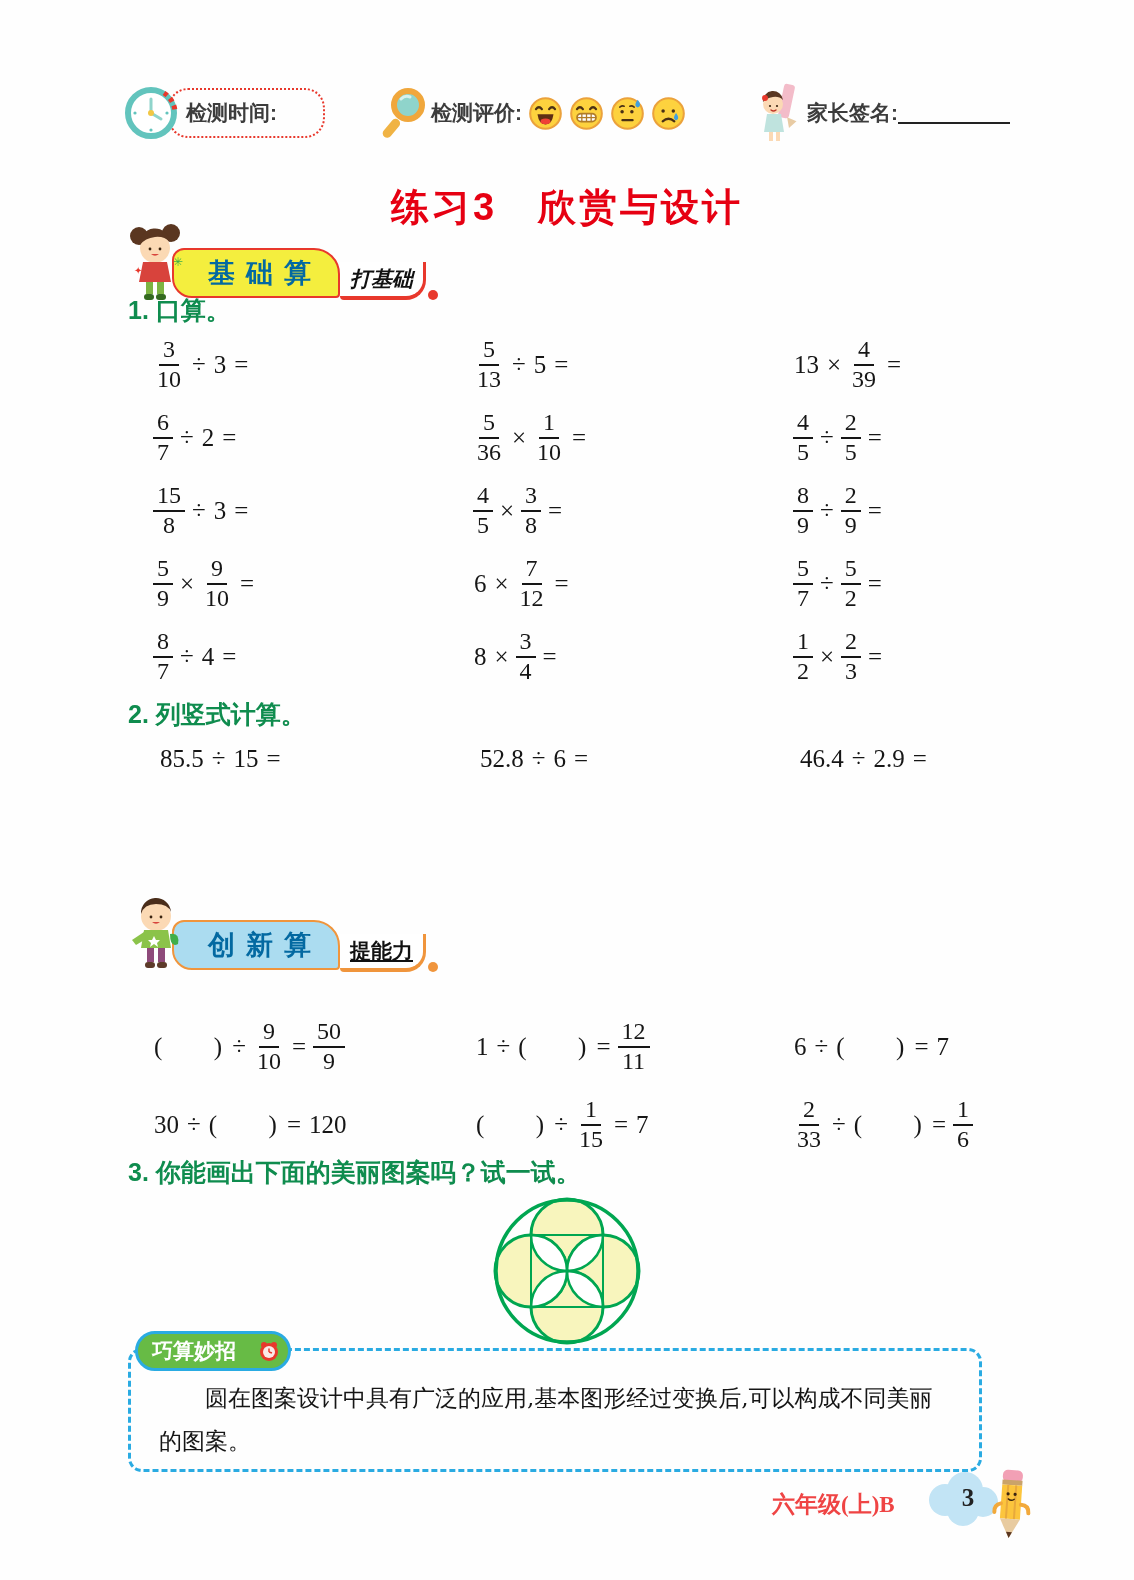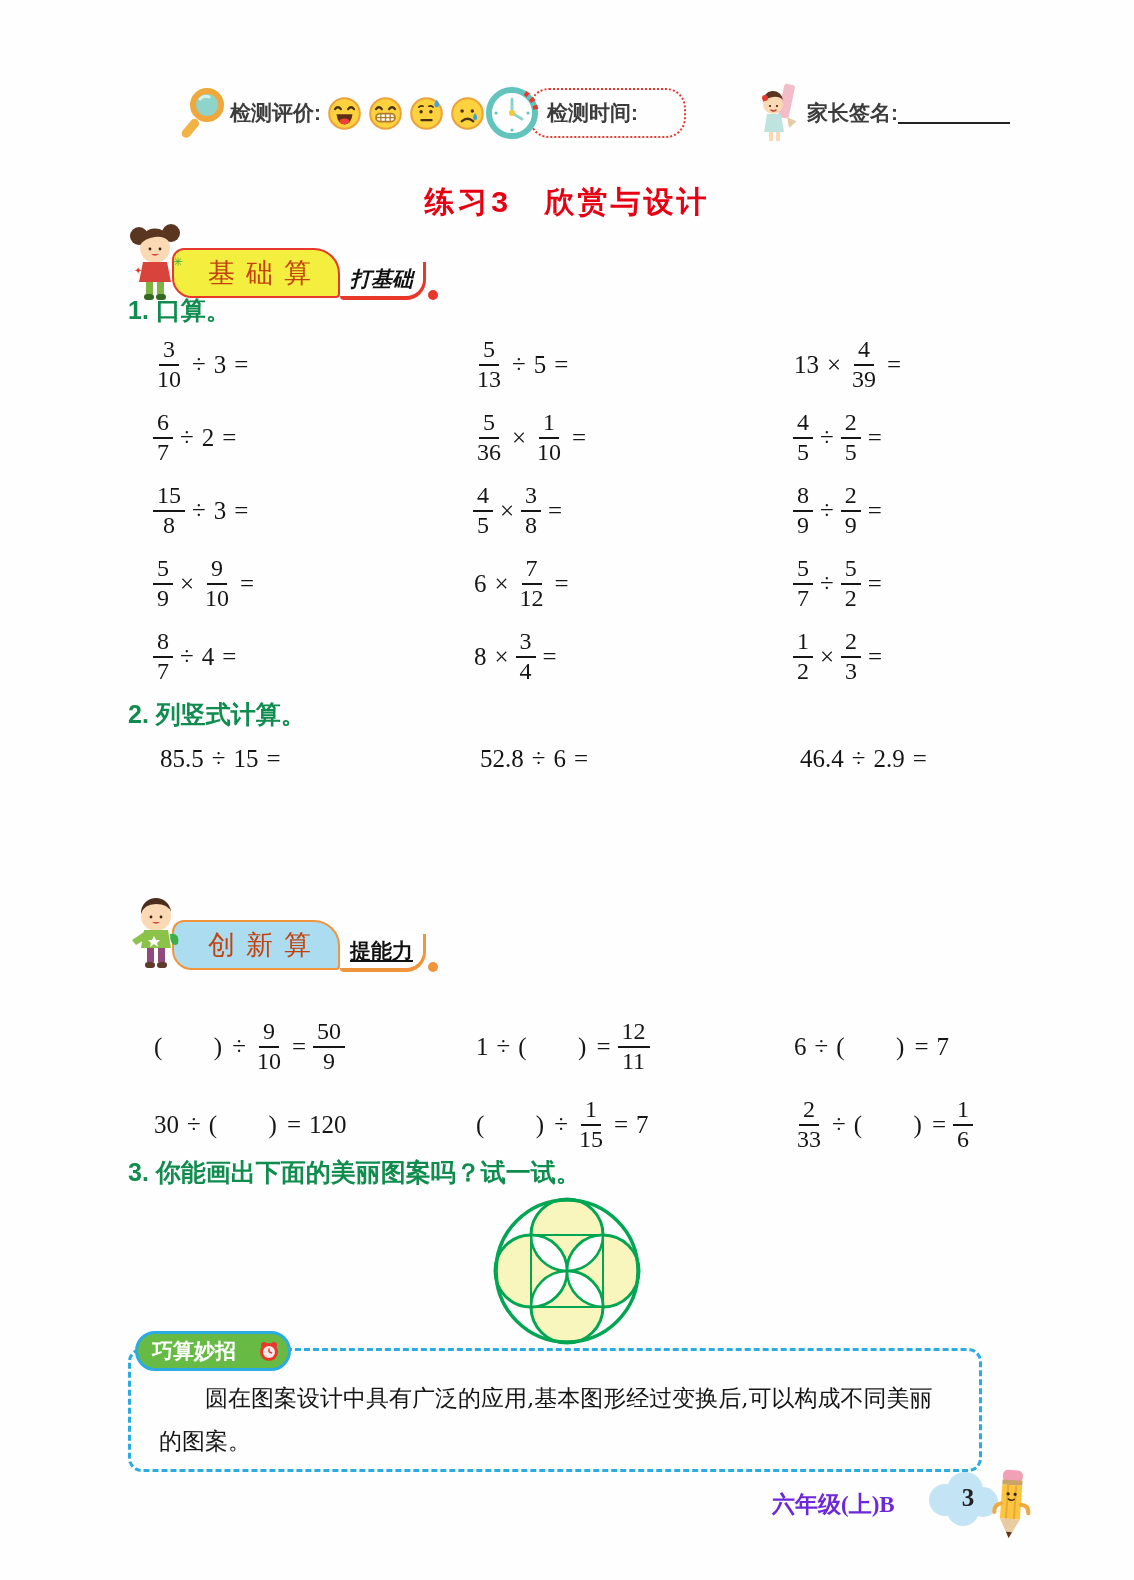--- a/index.html
+++ b/index.html
@@ -11,28 +11,28 @@
           display:flex;align-items:center;}
   .hdr-label{font-size:21px;font-weight:bold;color:#3c3c3c;white-space:nowrap;}
   .time-box{margin-left:-14px;border:2.5px dotted #e8382c;border-radius:20px;
             padding:9px 46px 9px 16px;display:flex;align-items:center;}
   .hdr-group{display:flex;align-items:center;}
   .emoji-row{display:flex;align-items:center;gap:6px;margin-left:6px;}
   .sign-line{display:inline-block;width:112px;height:20px;border-bottom:2.5px solid #222;}
 
   
   #page-title{position:absolute;top:182px;left:0;width:100%;text-align:center;
-              font-family:Liberation Mono, monospace;font-weight:bold;font-size:30px;
+              font-family:Liberation Sans, sans-serif;font-weight:bold;font-size:38px;
               color:#e60012;letter-spacing:3px;}
 
   
   .banner{position:absolute;display:flex;align-items:flex-end;height:78px;}
   .banner .kid{margin-right:-16px;position:relative;z-index:2;}
   .banner-pill{height:46px;display:flex;align-items:center;padding:0 16px 0 34px;
-               font-weight:normal;font-size:27px;letter-spacing:11px;color:#c2410c;
+               font-weight:bold;font-size:27px;letter-spacing:11px;color:#0369a1;
                border-radius:12px 26px 4px 20px;margin-bottom:4px;}
   .pill-yellow{background:#f4ee3e;border:2px solid #e8382c;}
   .pill-blue{background:#abdcf0;border:2px solid #f0953c;}
   .banner-tag{height:34px;display:flex;align-items:center;background:#fff;
               font-weight:bold;font-size:21px;color:#111;padding:0 10px;
               border-bottom:4px solid;border-right:3px solid;border-radius:0 0 20px 4px;
               margin-bottom:2px;}
   .tag-red{border-color:#e8382c;font-style:italic;}
   .tag-orange{border-color:#f0953c;text-decoration:underline;}
   .banner-dot{width:10px;height:10px;border-radius:50%;margin:0 0 2px 2px;}
@@ -62,31 +62,47 @@
   #tipbox{position:absolute;left:128px;top:1348px;width:848px;height:118px;
           border:3px dashed #2aabe2;border-radius:14px;}
   #tip-badge{position:absolute;top:-20px;left:4px;display:flex;align-items:center;gap:20px;
              background:#67bb45;border:3px solid #2aabe2;border-radius:20px;
              padding:3px 8px 3px 14px;color:#fff;font-weight:bold;font-size:21px;}
   #tip-text{margin:0;padding:26px 24px 0 28px;font-family:"DejaVu Serif",serif;
             font-size:23px;line-height:1.85;text-indent:2em;color:#151515;}
 
   
   #footer-grade{position:absolute;left:772px;top:1489px;font-family:"Liberation Serif",serif;
-                font-weight:bold;font-size:23px;color:#6d28d9;}
+                font-weight:bold;font-size:23px;color:#ef4444;}
   #footer-page{position:absolute;left:915px;top:1458px;width:140px;height:92px;}
   #page-num{position:absolute;left:38px;top:26px;width:30px;text-align:center;
             font-family:"Liberation Serif",serif;font-weight:bold;font-size:25px;color:#222;}
 </style>
 </head>
 <body>
 
 <div class="page">
 
   <div id="header">
+    <div class="hdr-group">
+      <svg width="58" height="58" viewBox="0 0 58 58" style="position:relative;z-index:2">
+        <circle cx="27" cy="29" r="23" fill="#fff" stroke="#62c4bd" stroke-width="6"></circle>
+        <path d="M40 9 A24 24 0 0 1 51 27" fill="none" stroke="#e8382c" stroke-width="5" stroke-dasharray="4 4"></path>
+        <line x1="27" y1="29" x2="27" y2="15" stroke="#8fd4cb" stroke-width="3" stroke-linecap="round"></line>
+        <line x1="27" y1="29" x2="37" y2="35" stroke="#8fd4cb" stroke-width="3" stroke-linecap="round"></line>
+        <circle cx="27" cy="29" r="3" fill="#f2c744"></circle>
+        <circle cx="27" cy="46" r="1.6" fill="#62c4bd"></circle>
+          <circle cx="11" cy="29" r="1.6" fill="#62c4bd"></circle>
+        <circle cx="43" cy="29" r="1.6" fill="#62c4bd"></circle>
+      </svg>
+      <div class="time-box">
+        <span class="hdr-label">检测时间:</span>
+      </div>
+    </div>
+
     <div class="hdr-group" style="margin-left:56px">
       <svg width="50" height="52" viewBox="0 0 50 52">
         <rect x="6" y="30" width="9" height="22" rx="4.5" fill="#f0b344" transform="rotate(40 10 41)"></rect>
         <circle cx="27" cy="18" r="14" fill="#8fd4cb" stroke="#f0a73c" stroke-width="6"></circle>
         <path d="M20 12 q4 -4 9 -2" stroke="#d8f1ec" stroke-width="3" fill="none" stroke-linecap="round"></path>
       </svg>
       <span class="hdr-label">检测评价:</span>
       <span class="emoji-row">
         <svg width="35" height="35" viewBox="0 0 24 24">
           <circle cx="12" cy="12" r="10.5" fill="#fdd23e" stroke="#eba23c" stroke-width="1.4"></circle>
@@ -117,36 +133,20 @@
         <svg width="35" height="35" viewBox="0 0 24 24">
           <circle cx="12" cy="12" r="10.5" fill="#fdd23e" stroke="#eba23c" stroke-width="1.4"></circle>
           <circle cx="8.3" cy="10.2" r="1.2" fill="#4a3015"></circle>
           <circle cx="15.3" cy="10.2" r="1.2" fill="#4a3015"></circle>
           <path d="M8 17.4 q4 -3.6 8 0" fill="none" stroke="#4a3015" stroke-width="1.5" stroke-linecap="round"></path>
           <path d="M17.2 11.6 C19.2 14.4 19 16 17.2 16.6 C15.4 16 15.2 14.4 17.2 11.6 Z" fill="#41a0e0"></path>
         </svg>
       </span>
     </div>
 
-    <div class="hdr-group">
-      <svg width="58" height="58" viewBox="0 0 58 58" style="position:relative;z-index:2">
-        <circle cx="27" cy="29" r="23" fill="#fff" stroke="#62c4bd" stroke-width="6"></circle>
-        <path d="M40 9 A24 24 0 0 1 51 27" fill="none" stroke="#e8382c" stroke-width="5" stroke-dasharray="4 4"></path>
-        <line x1="27" y1="29" x2="27" y2="15" stroke="#8fd4cb" stroke-width="3" stroke-linecap="round"></line>
-        <line x1="27" y1="29" x2="37" y2="35" stroke="#8fd4cb" stroke-width="3" stroke-linecap="round"></line>
-        <circle cx="27" cy="29" r="3" fill="#f2c744"></circle>
-        <circle cx="27" cy="46" r="1.6" fill="#62c4bd"></circle>
-          <circle cx="11" cy="29" r="1.6" fill="#62c4bd"></circle>
-        <circle cx="43" cy="29" r="1.6" fill="#62c4bd"></circle>
-      </svg>
-      <div class="time-box">
-        <span class="hdr-label">检测时间:</span>
-      </div>
-    </div>
-
     <div class="hdr-group" style="margin-left:auto">
       <svg width="44" height="62" viewBox="0 0 44 62">
         <rect x="22" y="2" width="11" height="34" rx="3" fill="#f3bcC9" transform="rotate(12 27 19)"></rect>
         <polygon points="27,36 37,38 31,46" fill="#e8cba4" transform="rotate(12 31 41)"></polygon>
         <circle cx="14" cy="22" r="10" fill="#fbd9b4"></circle>
         <path d="M4 20 a10 10 0 0 1 20 -2 q-4 -4 -10 -3 q-7 1 -10 5z" fill="#5a3620"></path>
         <circle cx="6" cy="16" r="3" fill="#e8382c"></circle>
         <circle cx="11" cy="24" r="1.1" fill="#3a2410"></circle>
           <circle cx="18" cy="24" r="1.1" fill="#3a2410"></circle>
         <path d="M12 28 q2.5 2 5 0" stroke="#c0392b" stroke-width="1.4" fill="none" stroke-linecap="round"></path>

